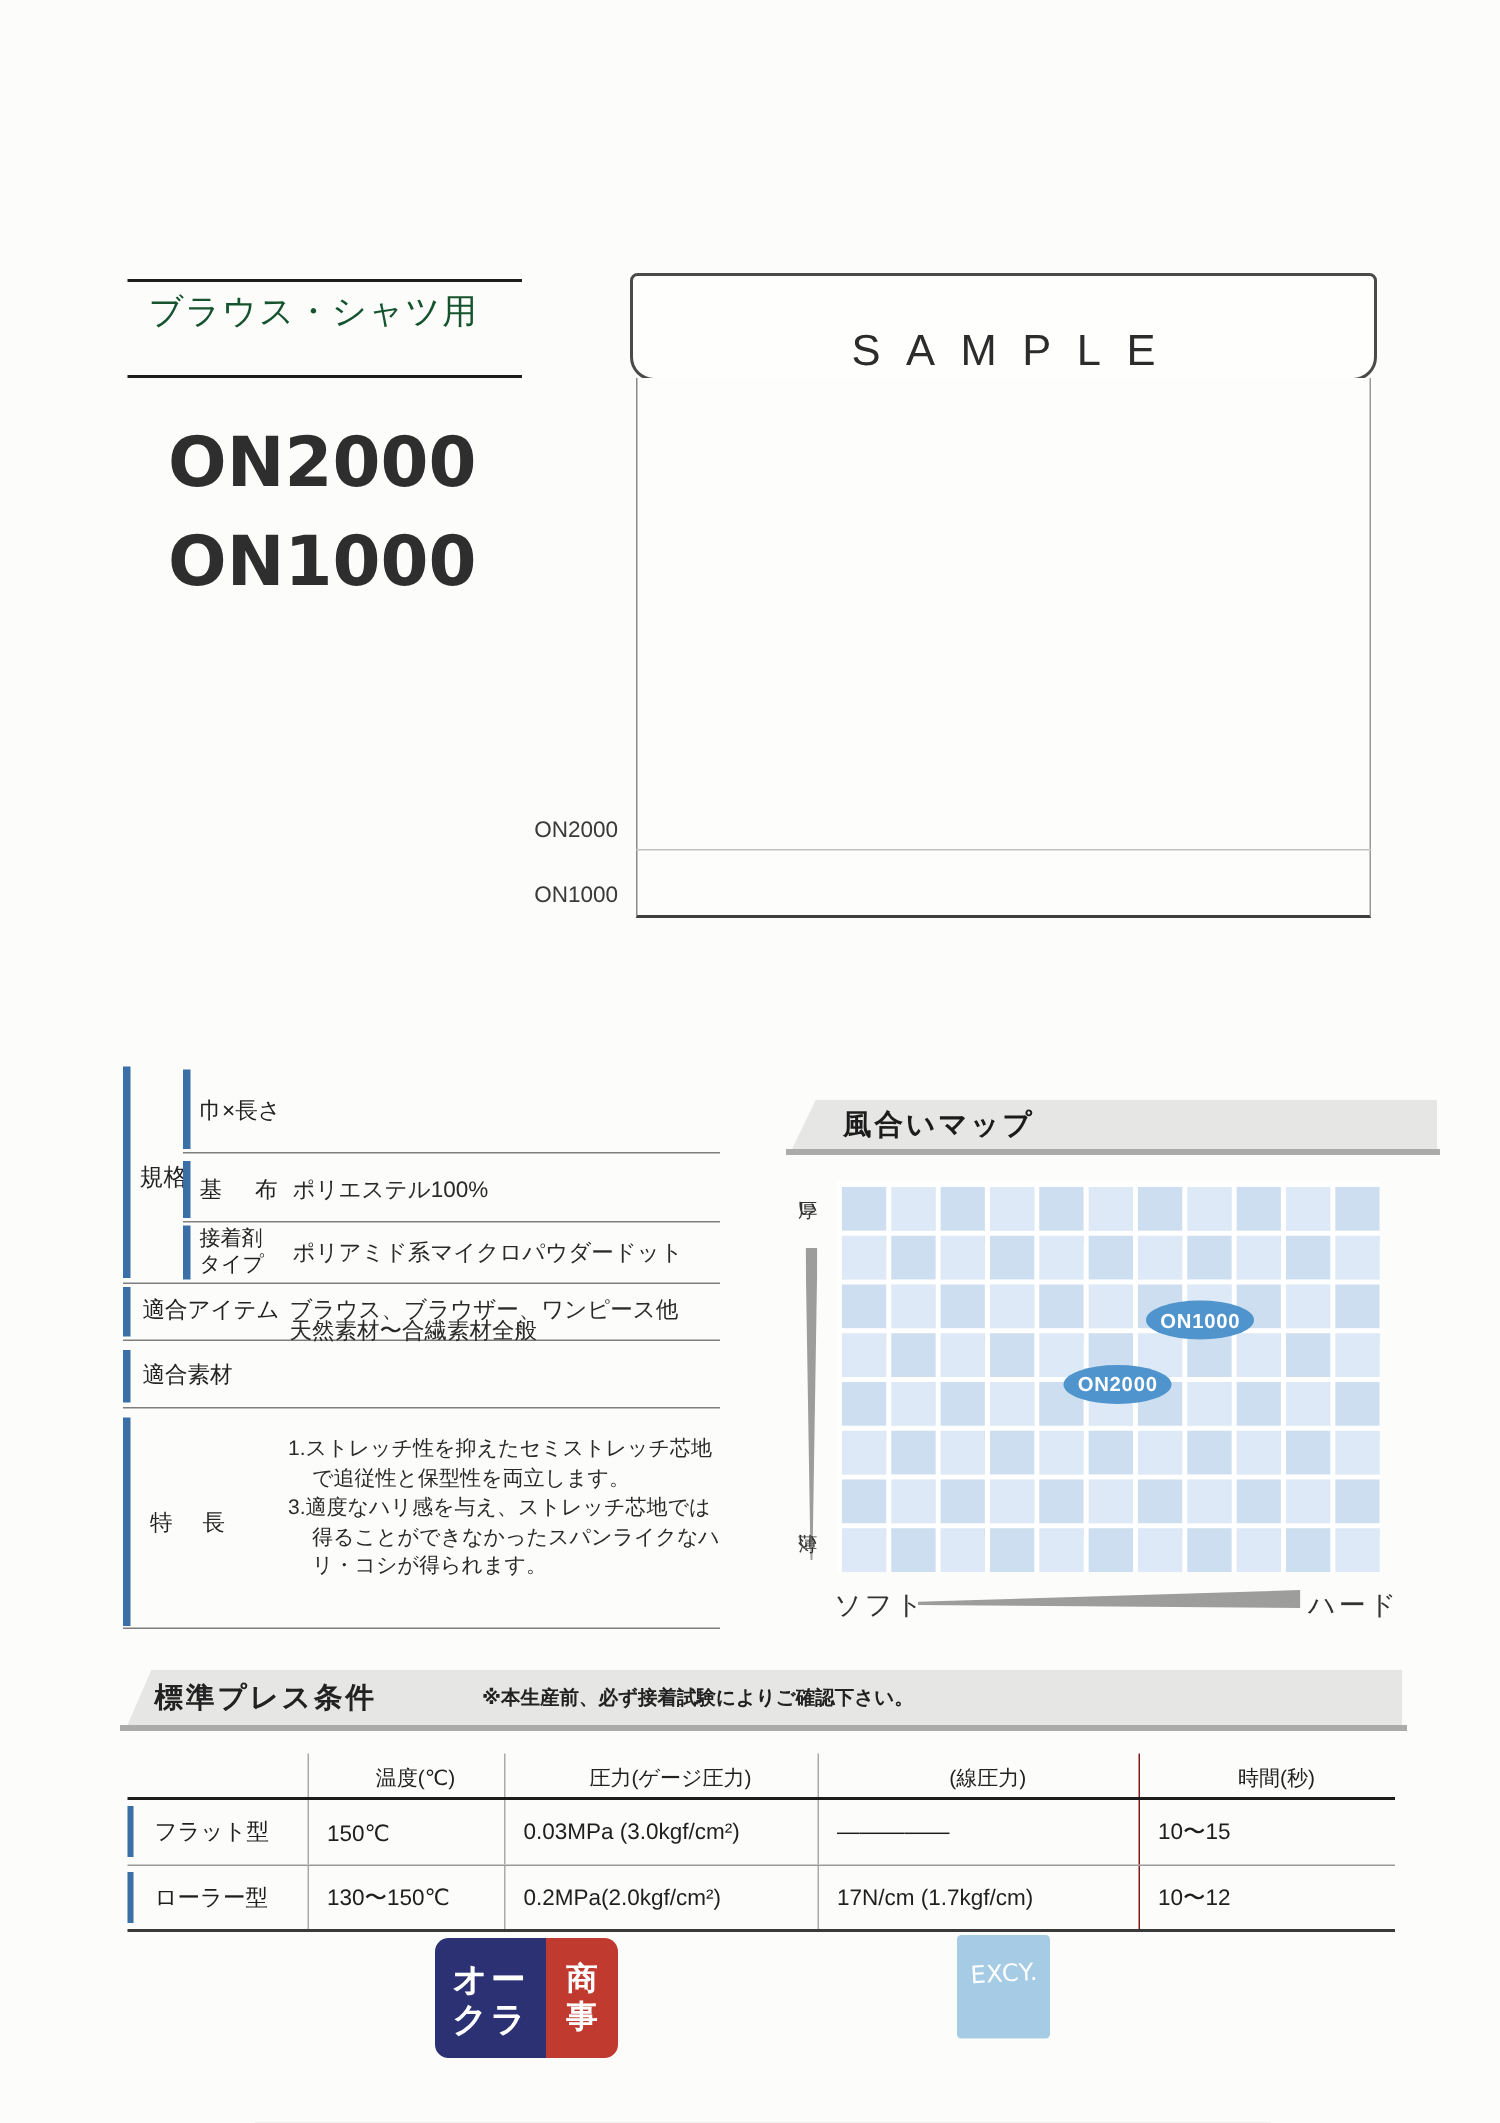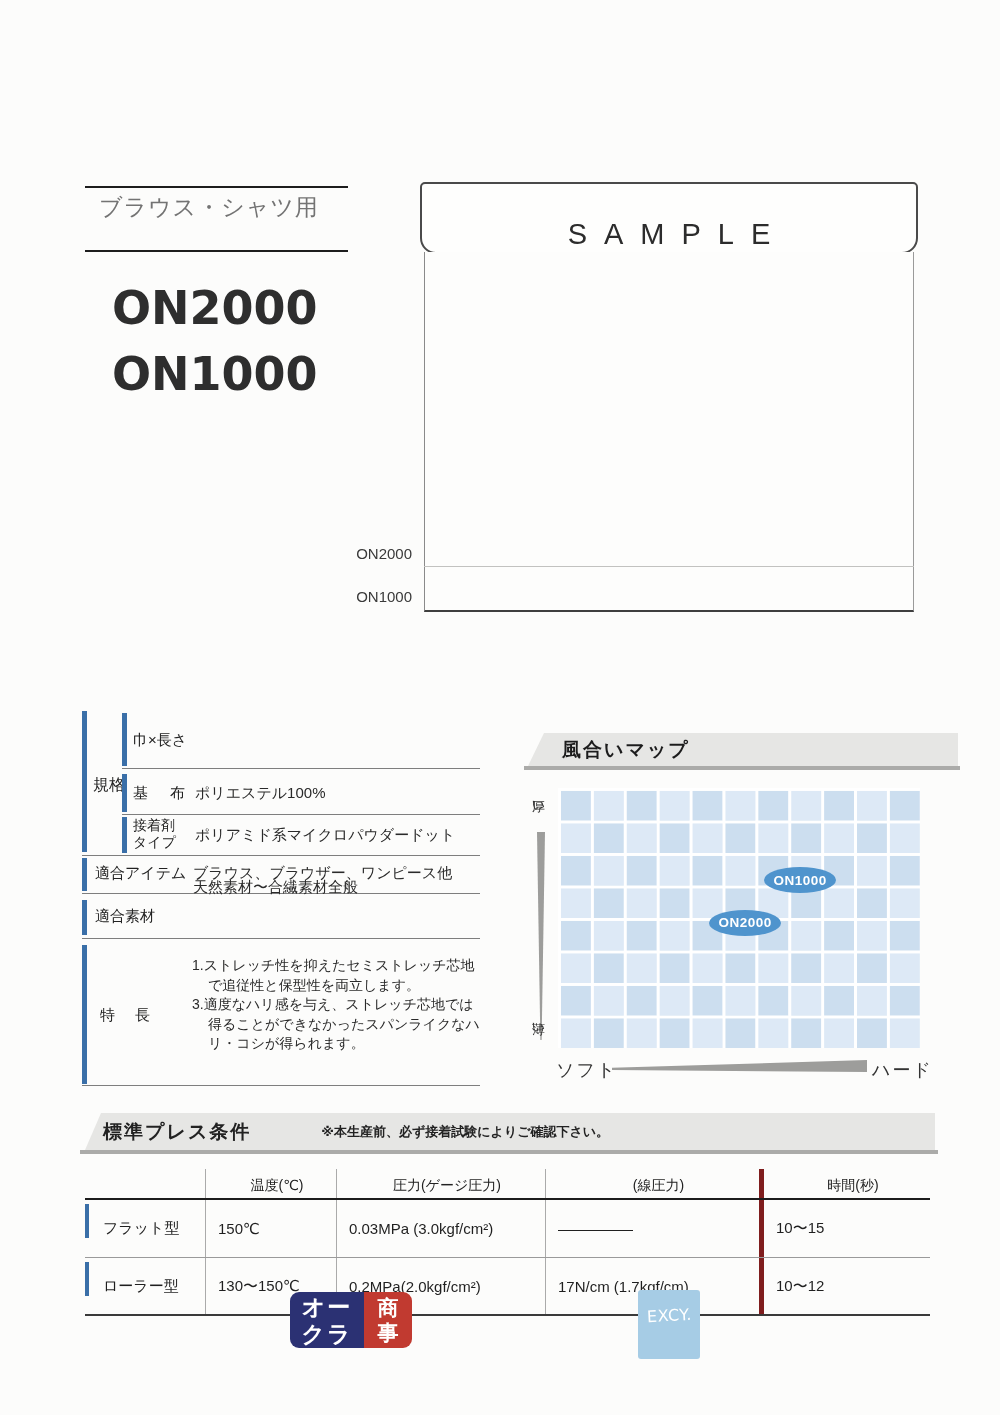--- a/index.html
+++ b/index.html
@@ -7,21 +7,21 @@
   body { font-family:"Liberation Sans","DejaVu Sans",sans-serif; color:#222; }
   .page {
     position:relative; width:1000px; height:1415px; margin:0 auto;
     background:#fcfcfb; overflow:hidden;
   }
 
   
   .rule { position:absolute; left:85px; width:263px; height:2px; background:#1d1d1d; }
   .rule-top { top:186px; }
   .rule-bottom { top:250px; }
-  .subtitle { position:absolute; left:99px; top:193px; font-size:23px; line-height:29px; color:#737373; letter-spacing:1px; }
+  .subtitle { position:absolute; left:99px; top:193px; font-size:23px; line-height:29px; color:#14532d; letter-spacing:1px; }
   .product-code { position:absolute; left:112px; font-size:46px; font-weight:900; color:#2e2e2e; letter-spacing:0px; font-family:"DejaVu Sans","Liberation Sans",sans-serif; }
   .code-1 { top:281px; }
   .code-2 { top:347px; }
 
   
   .env-flap {
     position:absolute; left:420px; top:182px; width:498px; height:72px;
     background:#fefefd; border:2px solid #4a4a4a; border-radius:5px 5px 16px 16px;
     display:flex; align-items:center; justify-content:center;
   }
@@ -118,34 +118,34 @@
   }
   .h-label { position:absolute; font-size:18px; color:#333; letter-spacing:2px; }
   .lbl-soft { left:556px; top:1058px; }
   .lbl-hard { left:872px; top:1058px; }
 
   
   .press-table { position:absolute; left:85px; top:1169px; width:845px; }
   .pt-row { display:flex; position:relative; }
   .pt-header { height:31px; border-bottom:2px solid #1c1c1c; }
   .pt-header .pt-cell { font-size:14px; color:#222; padding-top:8px;text-align:center; }
-  .pt-data { height:58px; border-bottom:1px solid #9a9a9a; align-items:center; }
+  .pt-data { height:44px; border-bottom:1px solid #9a9a9a; align-items:center; }
   .pt-data.last { border-bottom:2px solid #3a3a3a; }
   .pt-cell { padding-left:12px; }
   .pt-c0 { width:120px; position:relative; padding-left:18px; font-size:15px; }
   .pt-c1 { width:131px; border-left:1px solid #aaa; }
   .pt-c2 { width:209px; border-left:1px solid #aaa; }
   .pt-c3 { width:214px; border-left:1px solid #aaa; }
-  .pt-c4 { width:171px; border-left:5px solid #7f1d1d; }
+  .pt-c4 { width:171px; border-left:1px solid #7f1d1d; }
   .pt-data .pt-cell { font-size:15px; color:#1f1f1f; display:flex; align-items:center; height:100%; }
   .row-accent { position:absolute; left:0; top:4px; width:4px; height:34px; background:#3a6fa8; }
 
   
   .okura-logo {
-    position:absolute; left:290px; top:1292px; width:122px; height:56px;
+    position:absolute; left:290px; top:1292px; width:122px; height:80px;
     border-radius:9px; overflow:hidden; display:flex;
   }
   .okura-left { width:74px; background:#2b3173; color:#fff; display:flex; flex-direction:column; align-items:center; justify-content:center; gap:1px; }
   .okura-right { width:48px; background:#c13a30; color:#fff; display:flex; flex-direction:column; align-items:center; justify-content:center; gap:1px; }
   .okura-left div { font-size:23px; font-weight:900; letter-spacing:2px; line-height:26px; }
   .okura-right div { font-size:21px; font-weight:900; line-height:24px; }
   .excy-logo {
     position:absolute; left:638px; top:1290px; width:62px; height:69px;
     background:#a6cce5; border-radius:3px; color:#fff;
     display:flex; align-items:flex-start; justify-content:center;

